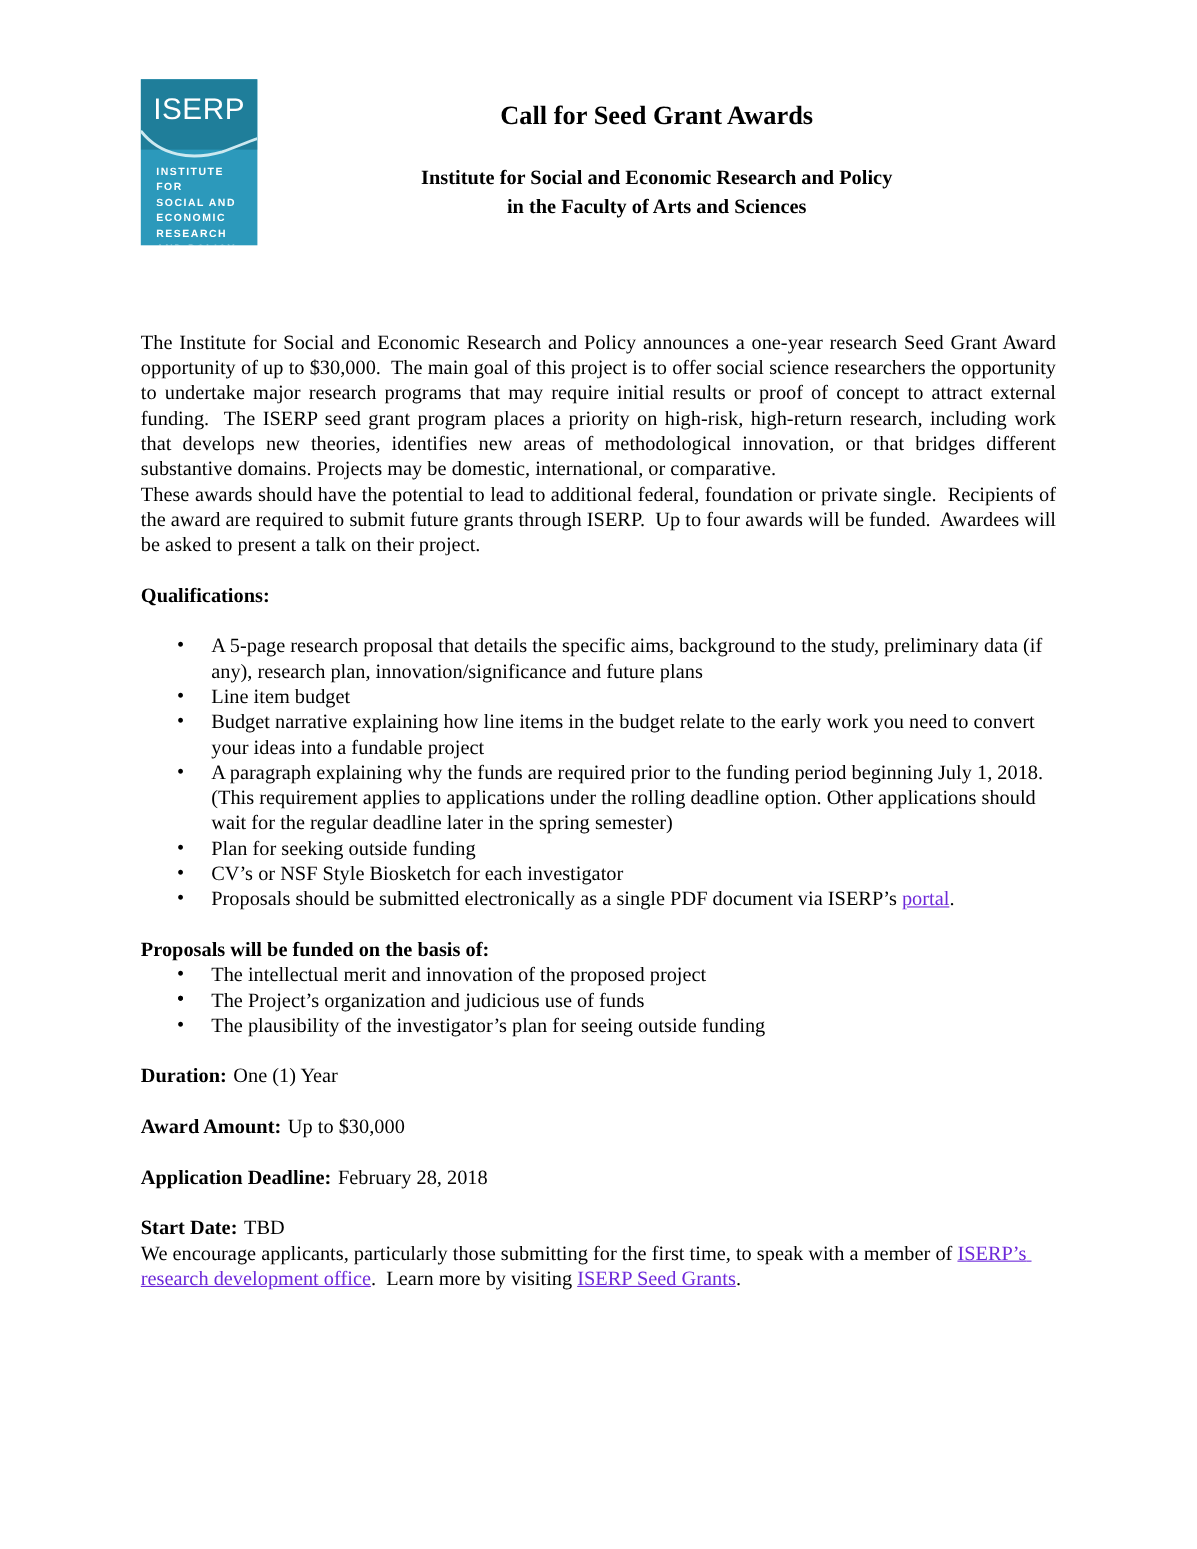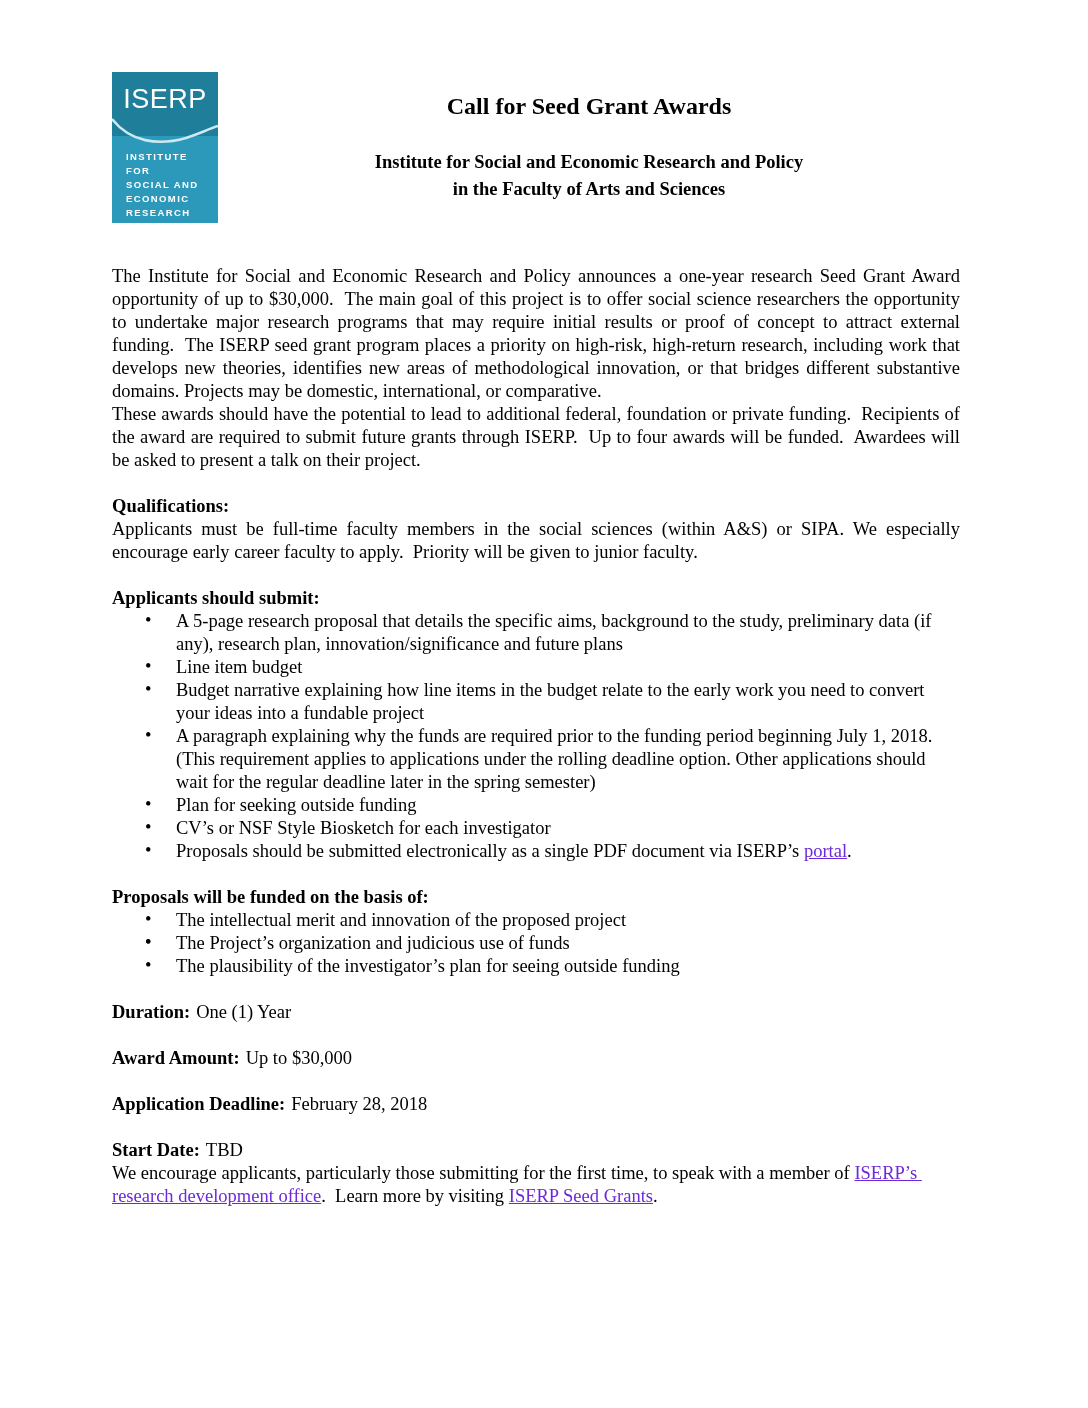--- a/index.html
+++ b/index.html
@@ -6,21 +6,21 @@
   .page {
     position:relative;
     width:1088px; height:1408px;
     background:#ffffff;
     font-family:"Liberation Serif", serif;
     color:#000000;
     overflow:hidden;
   }
   .content {
     position:absolute;
-    left:112px; right:128px; top:72px;
+    left:128px; right:128px; top:72px;
   }
   
   .header-row { display:flex; align-items:flex-start; }
   .logo {
     position:relative;
     width:106px; height:151px;
     flex:0 0 106px;
     background:#2c99bb;
     overflow:hidden;
   }
@@ -48,21 +48,21 @@
   .header-text { flex:1; text-align:center; padding-top:22px; }
   .header-text h1 {
     margin:0; font-size:24px; font-weight:bold; line-height:24px;
     font-family:"Liberation Serif", serif;
   }
   .header-text h2 {
     margin:31px 0 0 0; font-size:18.5px; font-weight:bold; line-height:27px;
     font-family:"Liberation Serif", serif;
   }
   
-  .body { margin-top:42px; font-size:18.5px; line-height:23px; }
+  .body { margin-top:78px; font-size:18.5px; line-height:23px; }
   .body p { margin:0; }
   .just { text-align:justify; white-space:pre-wrap; }
   .blk { margin-top:23px; }
   .heading { font-weight:bold; }
   ul.bullets { margin:0; padding:0; list-style:none; }
   ul.bullets li { position:relative; padding-left:64px; text-align:left; }
   .marker { position:absolute; left:33px; top:-1px; }
   .fact-label { font-weight:bold;text-align:right; }
   .fact-value { margin-left:6px; }
   a.doclink { color:#6d28d9; text-decoration:underline; cursor:pointer; }
@@ -92,29 +92,27 @@
       <div class="header-text">
         <h1>Call for Seed Grant Awards</h1>
         <h2><span>Institute for Social and Economic Research and Policy</span><br><span>in the Faculty of Arts and Sciences</span></h2>
       </div>
     </div>
 
     <div class="body">
 
       <p class="just">The Institute for Social and Economic Research and Policy announces a one-year research Seed Grant Award opportunity of up to $30,000.  The main goal of this project is to offer social science researchers the opportunity to undertake major research programs that may require initial results or proof of concept to attract external funding.  The ISERP seed grant program places a priority on high-risk, high-return research, including work that develops new theories, identifies new areas of methodological innovation, or that bridges different substantive domains. Projects may be domestic, international, or comparative.</p>
 
-      <p class="just blk">These awards should have the potential to lead to additional federal, foundation or private funding.  Recipients of the award are required to submit future grants through ISERP.  Up to four awards will be funded.  Awardees will be asked to present a talk on their project.</p>
+      <p class="just blk">These awards should have the potential to lead to additional federal, foundation or private single.  Recipients of the award are required to submit future grants through ISERP.  Up to four awards will be funded.  Awardees will be asked to present a talk on their project.</p>
 
       <div class="blk">
         <div class="heading">Qualifications:</div>
-        <p class="just">Applicants must be full-time faculty members in the social sciences (within A&amp;S) or SIPA. We especially encourage early career faculty to apply.  Priority will be given to junior faculty.</p>
       </div>
 
       <div class="blk">
-        <div class="heading">Applicants should submit:</div>
         <ul class="bullets">
           <li><span class="marker">•</span><span>A 5-page research proposal that details the specific aims, background to the study, preliminary data (if any), research plan, innovation/significance and future plans</span></li>
           <li><span class="marker">•</span><span>Line item budget</span></li>
           <li><span class="marker">•</span><span>Budget narrative explaining how line items in the budget relate to the early work you need to convert your ideas into a fundable project</span></li>
           <li><span class="marker">•</span><span>A paragraph explaining why the funds are required prior to the funding period beginning July 1, 2018. (This requirement applies to applications under the rolling deadline option. Other applications should wait for the regular deadline later in the spring semester)</span></li>
           <li><span class="marker">•</span><span>Plan for seeking outside funding</span></li>
           <li><span class="marker">•</span><span>CV’s or NSF Style Biosketch for each investigator</span></li>
           <li><span class="marker">•</span><span>Proposals should be submitted electronically as a single PDF document via ISERP’s </span><a class="doclink">portal</a><span>.</span></li>
         </ul>
       </div>

